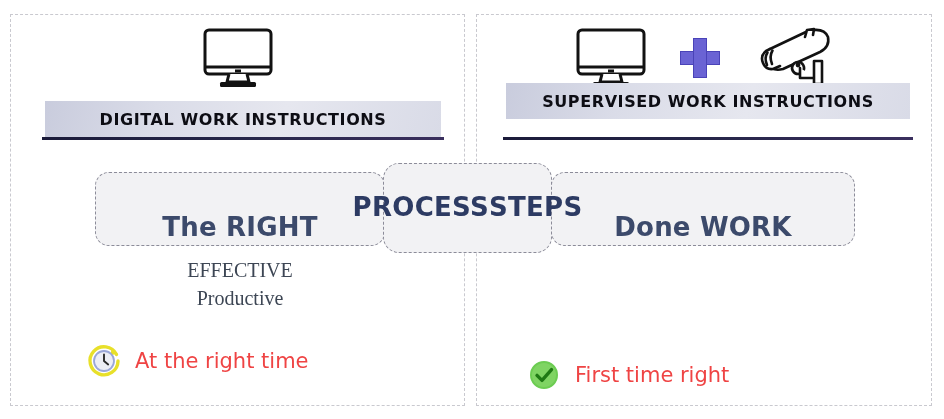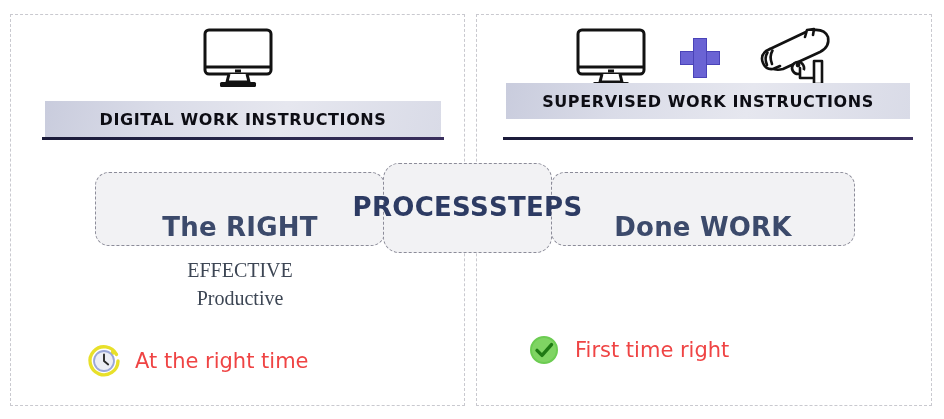--- a/index.html
+++ b/index.html
@@ -125,21 +125,21 @@
   .subtitle div { display: block; font-family: Liberation Serif, serif; }
 
   
   .callout {
     position: absolute;
     display: flex;
     align-items: center;
     gap: 12px;
   }
   #callout-left  { left: 85px;  top: 342px; }
-  #callout-right { left: 525px; top: 331px; }
+  #callout-right { left: 525px; top: 356px; }
   .callout-text {
     font-family: "DejaVu Sans", sans-serif;
     font-size: 21px;
     color: #ef4444;
     white-space: nowrap;
   }
   .callout-icon { width: 38px; height: 38px; flex: 0 0 38px; }
   .callout-icon svg { display: block; }
 </style>
 </head>

